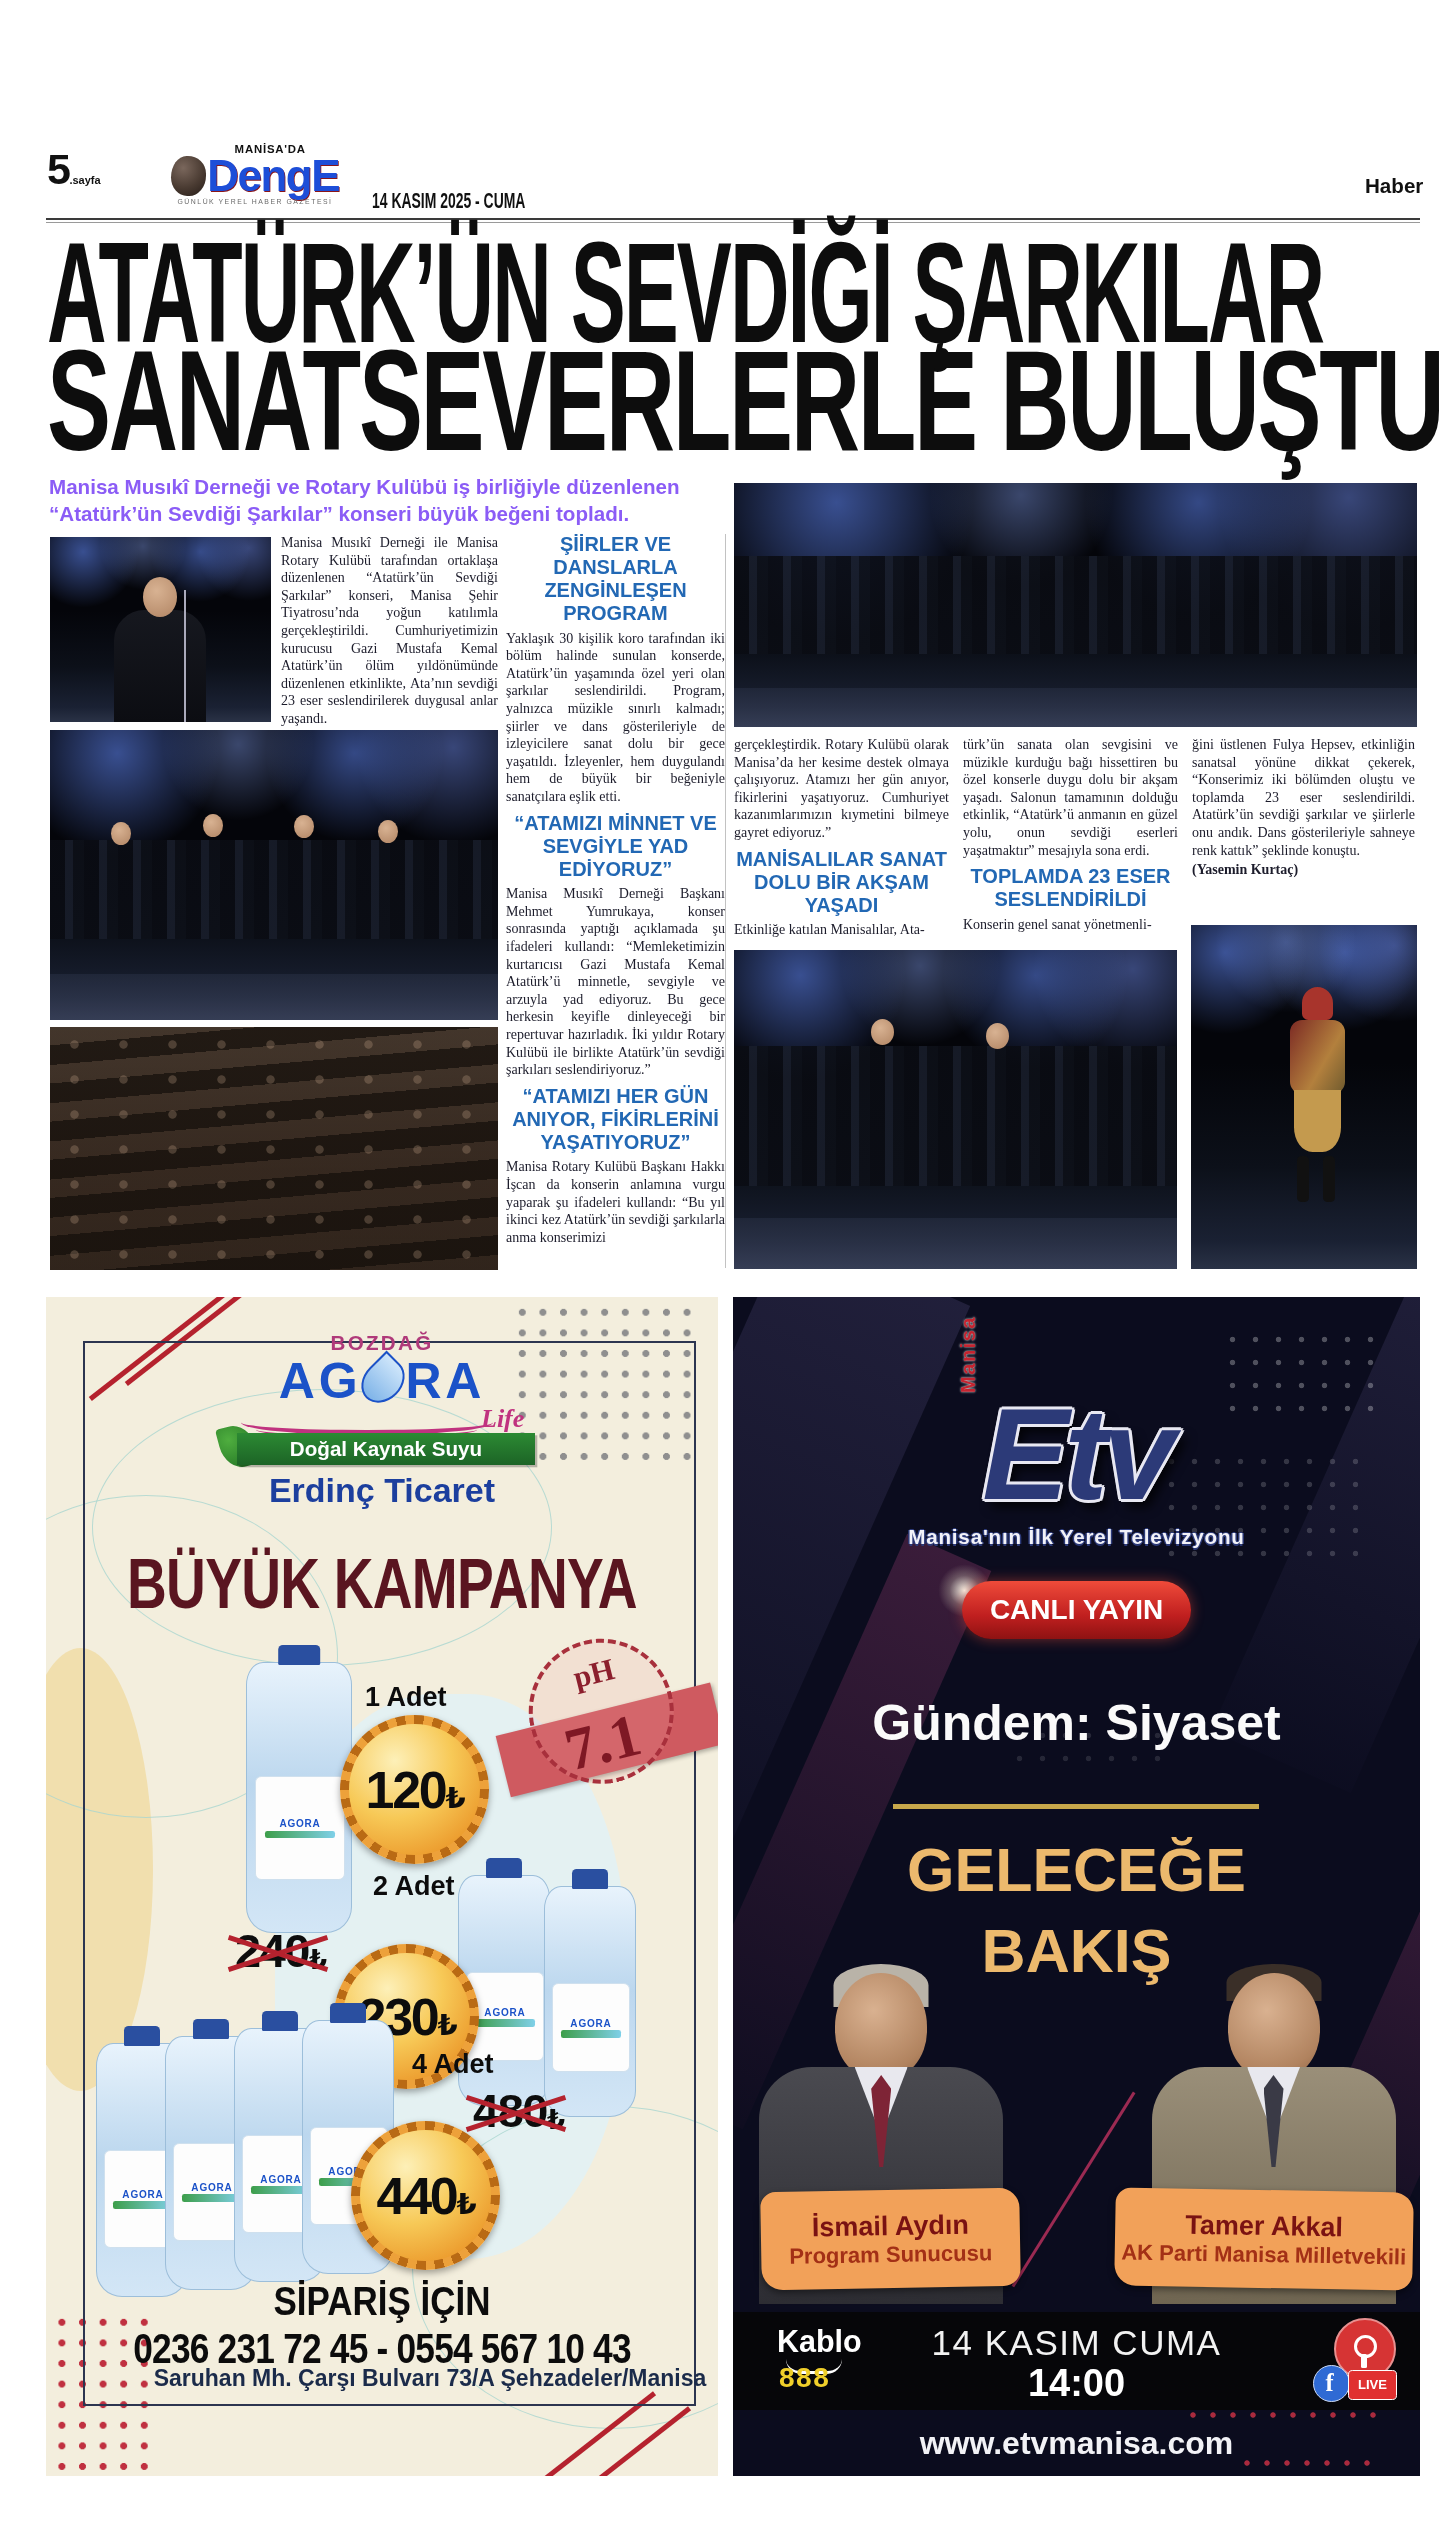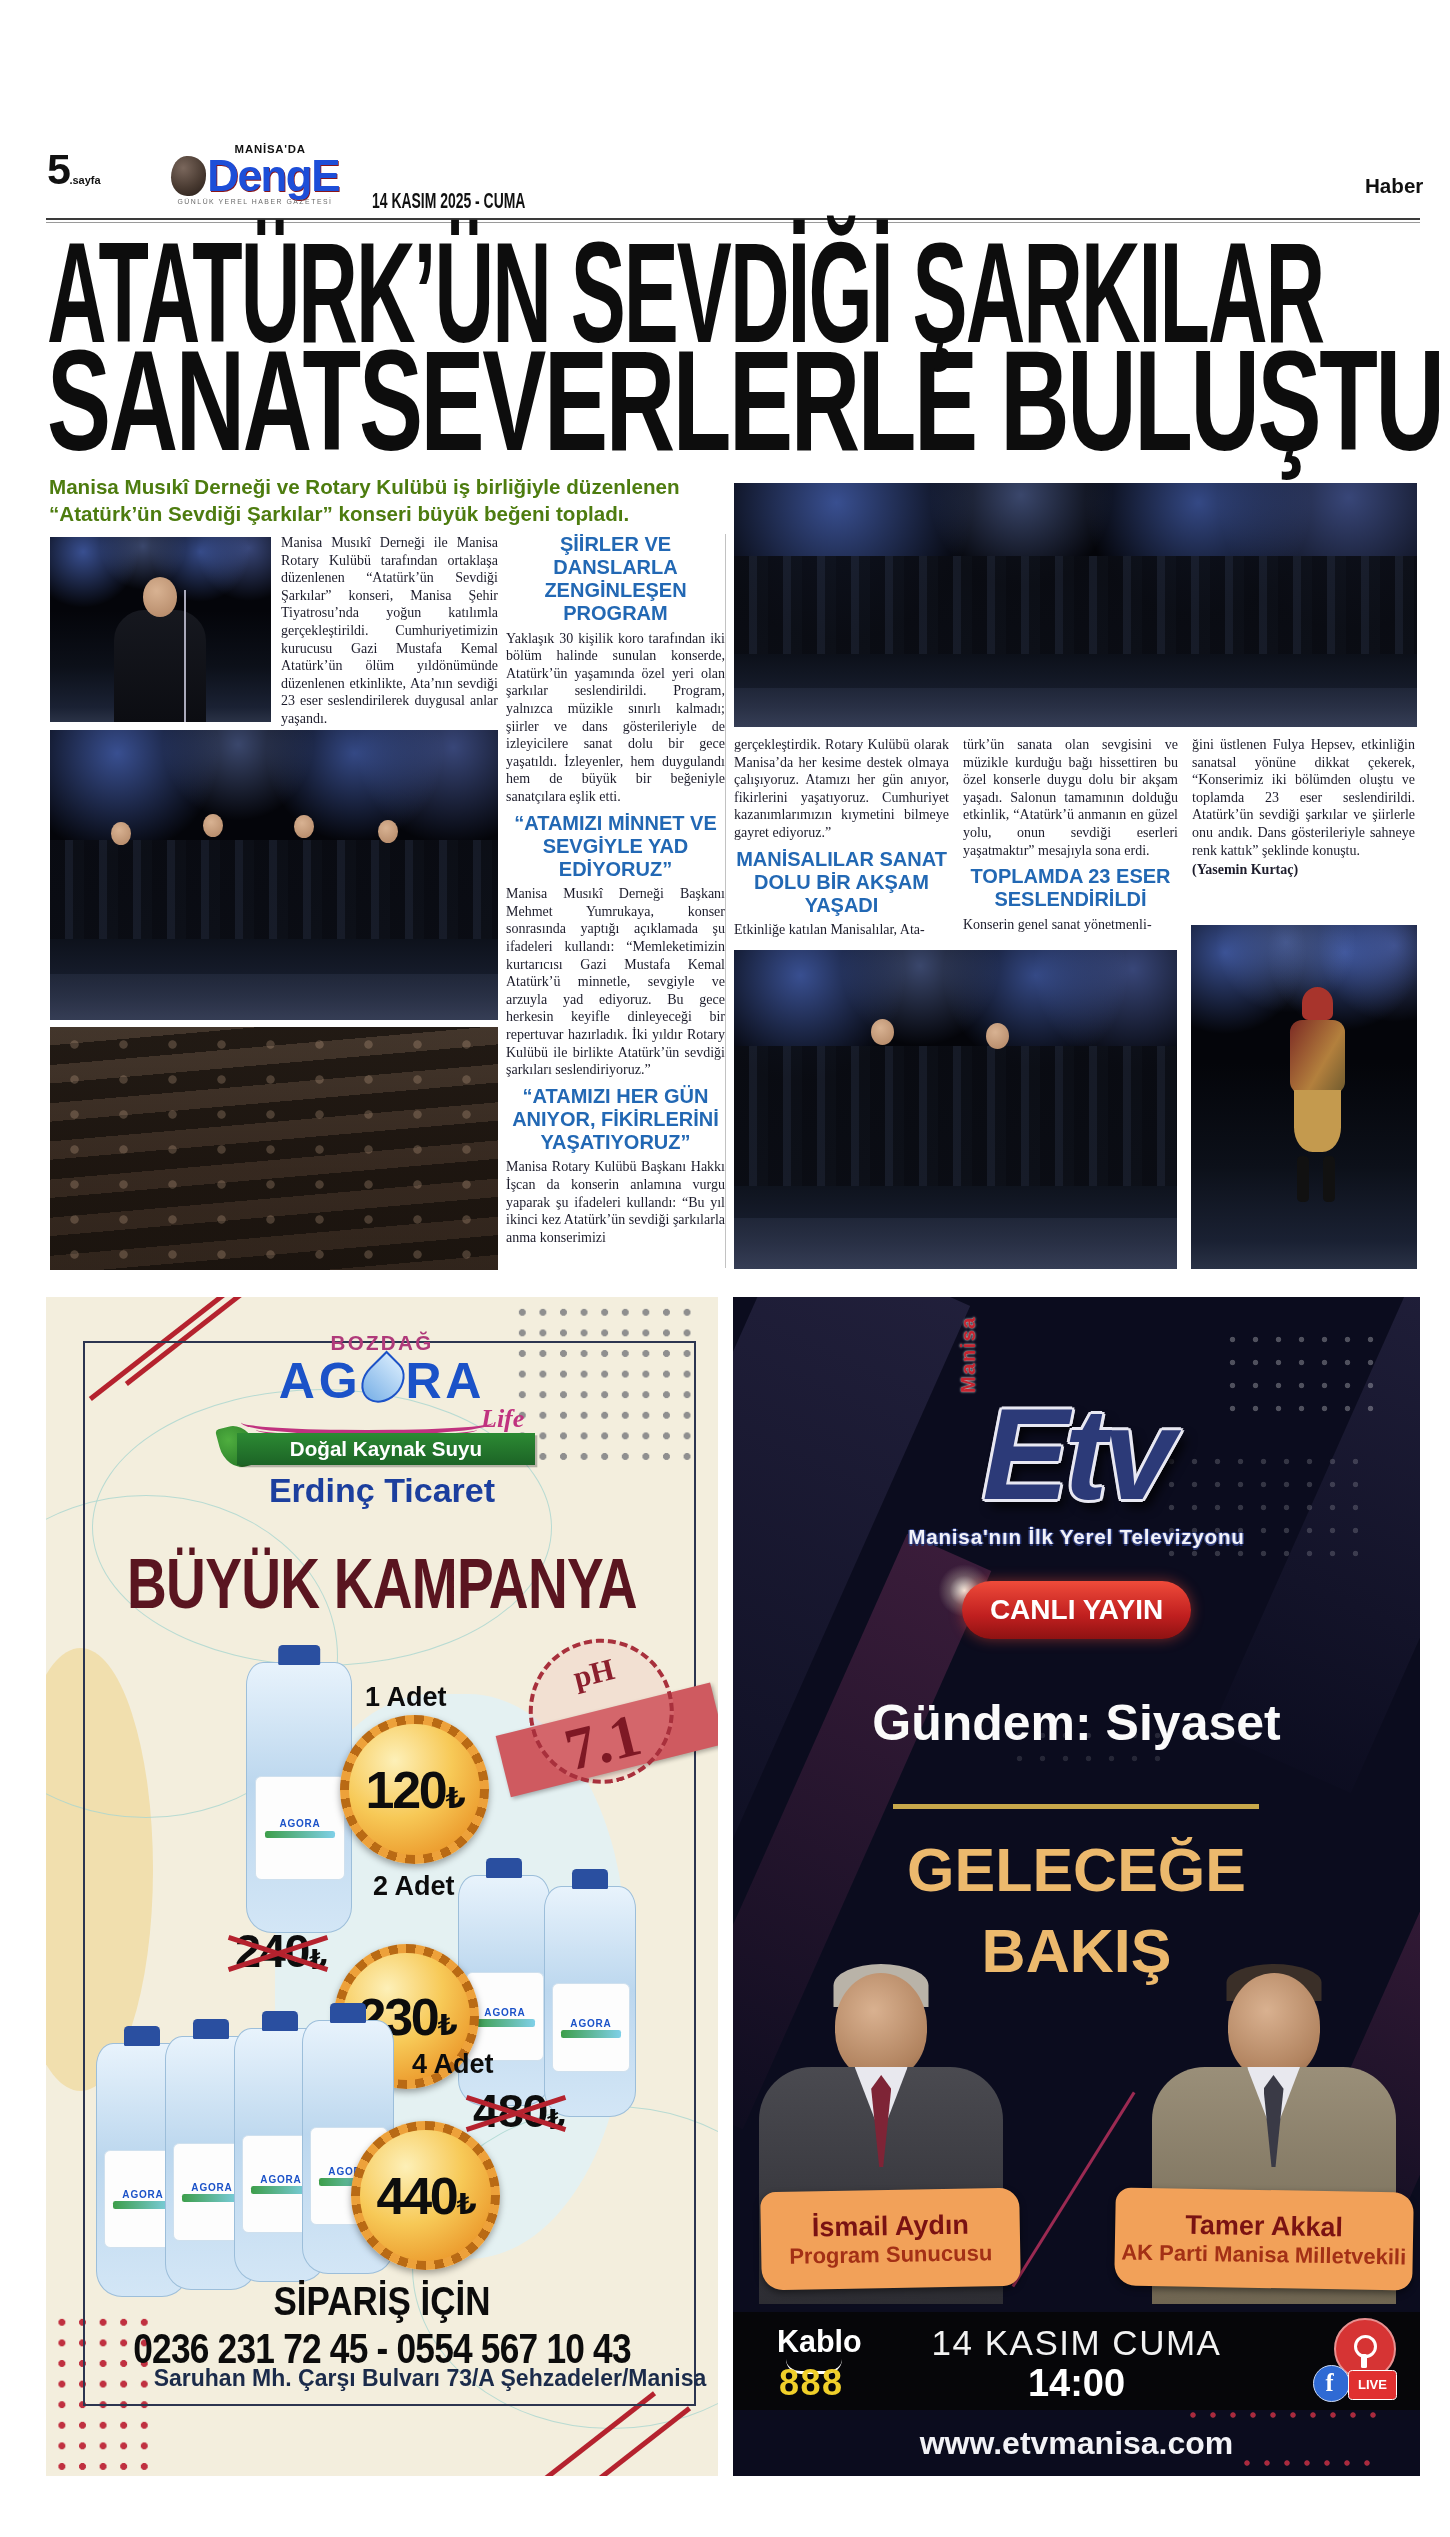--- a/index.html
+++ b/index.html
@@ -22,21 +22,21 @@
   .haber{position:absolute;left:1365px;top:174px;font-size:20.6px;font-weight:bold;}
   .rule1{position:absolute;left:46px;top:218px;width:1374px;height:2.3px;background:#3a3a3a;}
   .rule2{position:absolute;left:46px;top:222px;width:1374px;height:0.8px;background:#9a9a9a;}
   
   .hl{position:absolute;left:47px;white-space:nowrap;font-weight:bold;font-size:128px;
       letter-spacing:-3.1px;color:#0d0d0d;line-height:99px;height:107px;transform-origin:0 50%;}
   .hl1{top:243px;transform:scale(.645,1.12);}
   .hl2{top:351px;transform:scale(.75,1.12);}
   
   .lead{position:absolute;left:49px;top:473px;width:672px;font-size:20.6px;font-weight:bold;
-        line-height:1.32;color:#4d7c0f;}
+        line-height:1.32;color:#8b5cf6;}
   
   .col{position:absolute;font-family:"Liberation Serif",serif;font-size:14px;line-height:17.6px;
        color:#1c1c2b;text-align:justify;}
   .col p{margin:0 0 1.5px 0;}
   .bluehead{font-family:"Liberation Sans",sans-serif;font-weight:bold;color:#2268b4;
             font-size:20px;line-height:23px;text-align:center;margin:6.1px 0 4.6px 0;}
   .byline{font-weight:bold;}
   .vdivider{position:absolute;left:725px;top:534px;width:0.8px;height:734px;background:#c2c2c2;}
   
   .photo{position:absolute;overflow:hidden;background:#05060c;}
@@ -165,21 +165,21 @@
   .guest .shirt{position:absolute;left:50%;top:114px;transform:translateX(-50%);width:53px;height:69px;
        background:#e8e8ee;clip-path:polygon(0 0,100% 0,50% 100%);}
   .glabel{position:absolute;background:#f2a159;border-radius:15.3px 20px 17px 21.4px;
        display:flex;flex-direction:column;align-items:center;justify-content:center;
        transform:rotate(-1deg);box-shadow:0 3.1px 7.6px rgba(0,0,0,.45);}
   .glabel .gname{font-size:27px;font-weight:bold;color:#7a1212;}
   .glabel .grole{font-size:22px;font-weight:bold;color:#a33016;}
   .barR{position:absolute;left:0;top:1015px;width:687px;height:98px;background:#060609;}
   .kablo{position:absolute;left:44px;top:12.2px;font-size:30.5px;font-weight:bold;color:#fff;}
   .kablo-smile{position:absolute;left:53px;top:47px;width:56px;height:12.2px;border-bottom:3.8px solid #fff;border-radius:0 0 30.5px 30.5px;}
-  .kablo888{position:absolute;left:46px;top:50px;font-size:36px;font-weight:bold;color:#f0cf2a;letter-spacing:1.5px;}
+  .kablo888{position:absolute;left:46px;top:50px;font-size:28px;font-weight:bold;color:#f0cf2a;letter-spacing:1.5px;}
   .bardate{position:absolute;left:0;top:10.7px;width:687px;text-align:center;font-size:35px;color:#f2f2f2;letter-spacing:1.5px;}
   .bartime{position:absolute;left:0;top:50px;width:687px;text-align:center;font-size:38px;font-weight:bold;color:#fff;}
   .livecam{position:absolute;left:601px;top:6.1px;width:58px;height:58px;border-radius:50%;background:#d63434;border:2.3px solid #e89090;}
   .livecam:before{content:"";position:absolute;left:18.3px;top:15.3px;width:17px;height:17px;border:3.1px solid #fff;border-radius:50%;}
   .livecam:after{content:"";position:absolute;left:25px;top:34px;width:6.1px;height:13.7px;background:#fff;border-radius:1.5px;}
   .fbicon{position:absolute;left:580px;top:53px;width:35px;height:35px;border-radius:50%;background:#2f6ad4;border:1.5px solid #cdd9f2;}
   .fbicon:before{content:"f";position:absolute;left:11.4px;top:3.1px;font-family:"Liberation Serif",serif;
        font-weight:bold;font-size:24.4px;color:#fff;}
   .livebadge{position:absolute;left:615px;top:58px;width:47px;height:27.5px;background:#e03030;border:1.5px solid #fff;
        border-radius:4.6px;display:flex;align-items:center;justify-content:center;font-size:13px;font-weight:bold;color:#fff;}

